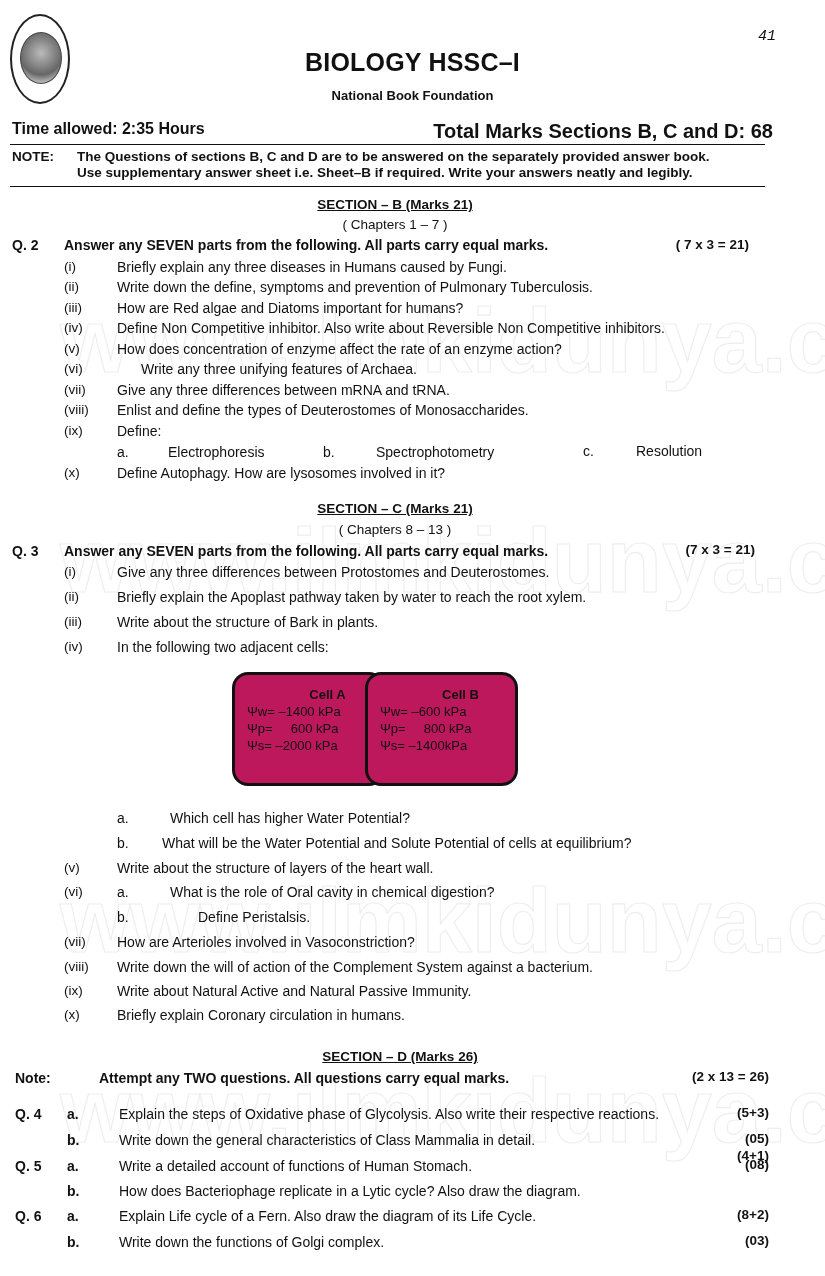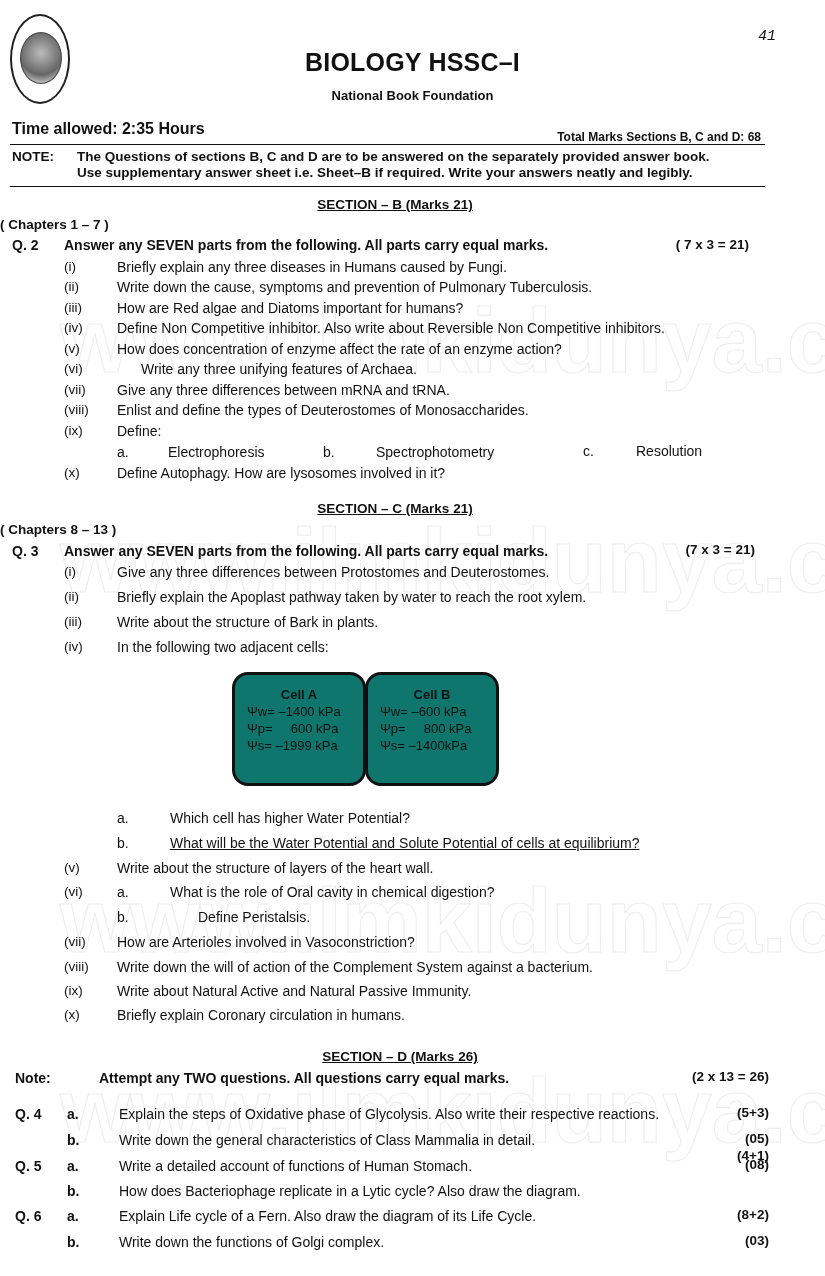--- a/index.html
+++ b/index.html
@@ -3,69 +3,69 @@
 <meta charset="utf-8">
 <style>
   html, body { margin:0; padding:0; background:#ffffff; }
   body { width:825px; height:1276px; position:relative; overflow:hidden; font-family:"Liberation Sans", sans-serif; color:#111; }
   .abs { position:absolute; white-space:nowrap; }
   .bold { font-weight:bold; }
   .title { left:0; width:825px; top:48px; text-align:center; font-size:25px; font-weight:bold; letter-spacing:0.2px; }
   .subtitle { left:0; width:825px; top:88px; text-align:center; font-size:13px; font-weight:bold; }
   .hr { position:absolute; left:10px; width:755px; height:0; border-top:1.5px solid #111; }
   .sec-head { left:0; width:790px; text-align:center; font-size:13.5px; font-weight:bold; text-decoration:underline; }
-  .chap { left:0; width:790px; font-size:13.5px; font-weight:bold; }
+  .chap { left:0; width:790px; text-align:center; font-size:13.5px; font-weight:normal; }
   .q-num { font-weight:bold; font-size:14px; }
   .q-instr { font-weight:bold; font-size:14px; }
   .item-num { font-size:13.5px; }
   .item-text { font-size:14px; }
   .marks { font-size:13.5px; font-weight:bold; text-align:right; }
   .seal { position:absolute; left:10px; top:14px; width:56px; height:86px; border:2px solid #222; border-radius:50%; }
   .seal-inner { position:absolute; left:8px; top:16px; width:40px; height:50px; border:1.5px solid #444; border-radius:50%; background:radial-gradient(circle at 50% 40%, #bbb 0%, #666 60%, #fff 100%); }
   .cells { position:absolute; left:232px; top:672px; }
-  .cell { position:absolute; width:128px; height:108px; border:3px solid #111; border-radius:16px; top:0; background:#0f766e; }
+  .cell { position:absolute; width:128px; height:108px; border:3px solid #111; border-radius:16px; top:0; background:#be185d;padding-left:19px; }
   .cell-title { position:absolute; top:12px; width:100%; text-align:center; font-weight:bold; font-size:13px; }
   .cell-line { position:absolute; left:12px; font-size:13px; }
   .watermark { position:absolute; font-size:90px; font-weight:bold; color:transparent; -webkit-text-stroke:1.2px #cfcfcf; opacity:0.35; white-space:nowrap; pointer-events:none; }
 </style>
 </head>
 <body>
 
 <div class="watermark" style="left:60px; top:290px; transform:rotate(0deg);">www.ilmkidunya.com</div>
 <div class="watermark" style="left:60px; top:510px;">www.ilmkidunya.com</div>
 <div class="watermark" style="left:60px; top:870px;">www.ilmkidunya.com</div>
 <div class="watermark" style="left:60px; top:1060px;">www.ilmkidunya.com</div>
 
 <div class="seal" title="">
   <div class="seal-inner"></div>
 </div>
 <div class="abs title">BIOLOGY HSSC–I</div>
 <div class="abs subtitle">National Book Foundation</div>
 <div class="abs" style="left:758px; top:28px; font-size:15px; font-family:Liberation Mono, monospace; font-style:italic;">41</div>
 
 <div class="abs bold" style="left:12px; top:120px; font-size:16px;">Time allowed:  2:35 Hours</div>
-<div class="abs bold" style="right:64px; top:120px; font-size:12px;margin-top:10px;">Total Marks Sections B, C and D:  68</div>
+<div class="abs bold" style="right:52px; top:120px; font-size:20px;">Total Marks Sections B, C and D:  68</div>
 <div class="hr" style="top:144px;"></div>
 
 <div class="abs bold" style="left:12px; top:149px; font-size:13.5px;">NOTE:</div>
 <div class="abs bold" style="left:77px; top:149px; font-size:13.5px;">The Questions of sections B, C and D are to be answered on the separately provided answer book.</div>
 <div class="abs bold" style="left:77px; top:165px; font-size:13.5px;">Use supplementary answer sheet i.e. Sheet–B if required. Write your answers neatly and legibly.</div>
 <div class="hr" style="top:186px;"></div>
 
 <div class="abs sec-head" style="top:197px;">SECTION – B (Marks 21)</div>
 <div class="abs chap" style="top:217px;">( Chapters 1 – 7 )</div>
 <div class="abs q-num" style="left:12px; top:237px;">Q. 2</div>
 <div class="abs q-instr" style="left:64px; top:237px;">Answer any SEVEN parts from the following. All parts carry equal marks.</div>
 <div class="abs marks" style="right:76px; top:237px;">( 7  x 3 = 21)</div>
 
 <div>
   <div class="abs item-num" style="left:64px; top:259px;">(i)</div>
   <div class="abs item-text" style="left:117px; top:259px;">Briefly explain any three diseases in Humans caused by Fungi.</div>
   <div class="abs item-num" style="left:64px; top:279px;">(ii)</div>
-  <div class="abs item-text" style="left:117px; top:279px;">Write down the cause, symptoms and prevention of Pulmonary Tuberculosis.</div>
+  <div class="abs item-text" style="left:117px; top:279px;">Write down the define, symptoms and prevention of Pulmonary Tuberculosis.</div>
   <div class="abs item-num" style="left:64px; top:300px;">(iii)</div>
   <div class="abs item-text" style="left:117px; top:300px;">How are Red algae and Diatoms important for humans?</div>
   <div class="abs item-num" style="left:64px; top:320px;">(iv)</div>
   <div class="abs item-text" style="left:117px; top:320px;">Define Non Competitive inhibitor. Also write about Reversible Non Competitive inhibitors.</div>
   <div class="abs item-num" style="left:64px; top:341px;">(v)</div>
   <div class="abs item-text" style="left:117px; top:341px;">How does concentration of enzyme affect the rate of an enzyme action?</div>
   <div class="abs item-num" style="left:64px; top:361px;">(vi)</div>
   <div class="abs item-text" style="left:117px; top:361px;margin-left:24px;">Write any three unifying features of Archaea.</div>
   <div class="abs item-num" style="left:64px; top:382px;">(vii)</div>
   <div class="abs item-text" style="left:117px; top:382px;">Give any three differences between mRNA and tRNA.</div>
@@ -99,34 +99,34 @@
   <div class="abs item-num" style="left:64px; top:614px;">(iii)</div>
   <div class="abs item-text" style="left:117px; top:614px;">Write about the structure of Bark in plants.</div>
   <div class="abs item-num" style="left:64px; top:639px;">(iv)</div>
   <div class="abs item-text" style="left:117px; top:639px;">In the following two adjacent cells:</div>
 
   <div class="cells">
     <div class="cell" style="left:0;">
       <div class="cell-title">Cell A</div>
       <div class="cell-line" style="top:29px;">Ψw= –1400 kPa</div>
       <div class="cell-line" style="top:46px; white-space:pre;">Ψp=     600 kPa</div>
-      <div class="cell-line" style="top:63px;">Ψs= –1999 kPa</div>
+      <div class="cell-line" style="top:63px;">Ψs= –2000 kPa</div>
     </div>
     <div class="cell" style="left:133px;">
       <div class="cell-title">Cell B</div>
       <div class="cell-line" style="top:29px;">Ψw= –600 kPa</div>
       <div class="cell-line" style="top:46px; white-space:pre;">Ψp=     800 kPa</div>
       <div class="cell-line" style="top:63px;">Ψs= –1400kPa</div>
     </div>
   </div>
 
   <div class="abs item-text" style="left:117px; top:810px;">a.</div>
   <div class="abs item-text" style="left:170px; top:810px;text-align:center;">Which cell has higher Water Potential?</div>
   <div class="abs item-text" style="left:117px; top:835px;">b.</div>
-  <div class="abs item-text" style="left:170px; top:835px;text-decoration:underline;">What will be the Water Potential and Solute Potential of cells at equilibrium?</div>
+  <div class="abs item-text" style="left:162px; top:835px;">What will be the Water Potential and Solute Potential of cells at equilibrium?</div>
 
   <div class="abs item-num" style="left:64px; top:860px;">(v)</div>
   <div class="abs item-text" style="left:117px; top:860px;">Write about the structure of layers of the heart wall.</div>
 
   <div class="abs item-num" style="left:64px; top:884px;">(vi)</div>
   <div class="abs item-text" style="left:117px; top:884px;">a.</div>
   <div class="abs item-text" style="left:170px; top:884px;">What is the role of Oral cavity in chemical digestion?</div>
   <div class="abs item-text" style="left:117px; top:909px;">b.</div>
   <div class="abs item-text" style="left:170px; top:909px;margin-left:28px;">Define Peristalsis.</div>
 

